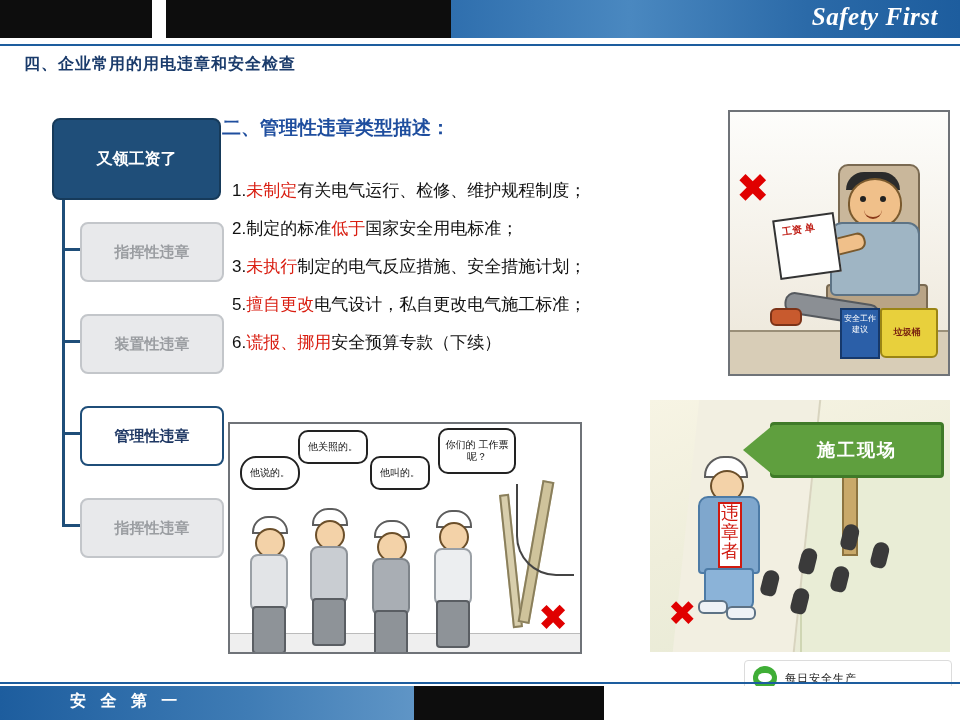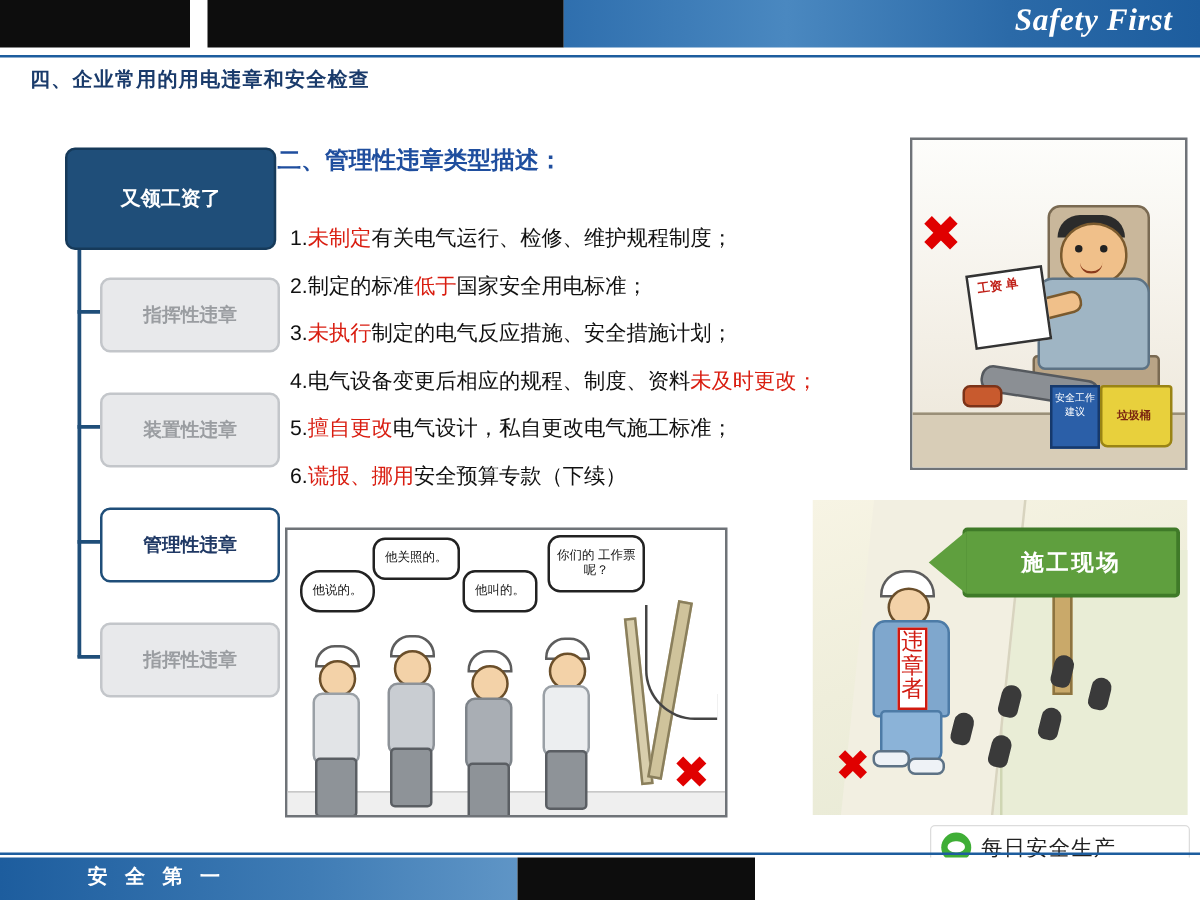--- a/index.html
+++ b/index.html
@@ -147,32 +147,32 @@
     border:2px solid #4d7ba6;border-radius:4px 4px 8px 8px;}
   .foot3{position:absolute;width:26px;height:10px;background:#eef2f6;border:2px solid #5d7285;
     border-radius:6px;}
   .print{position:absolute;width:16px;height:26px;background:#3a3a3a;border-radius:8px 8px 6px 6px;}
   .x3{left:668px;top:596px;font-size:34px;}
   
   .botbar{position:absolute;left:0;top:686px;width:960px;height:34px;}
   .bb-grad{position:absolute;left:0;top:0;width:414px;height:34px;
     background:linear-gradient(90deg,#1d5d9e 0%,#3f7cb5 60%,#5f95c6 100%);}
   .bb-txt{position:absolute;left:70px;top:5px;color:#ffffff;font-size:16px;font-weight:bold;
-    letter-spacing:5px;font-family:Liberation Serif, serif;}
+    letter-spacing:5px;font-family:Liberation Sans, sans-serif;}
   .bb-blk{position:absolute;left:414px;top:0;width:190px;height:34px;background:#0d0d0d;}
   .bb-white{position:absolute;left:604px;top:0;width:356px;height:34px;background:#ffffff;}
   .bb-line{position:absolute;left:0;top:682px;width:960px;height:2px;background:#1d5d9e;}
   
   .wechat{position:absolute;left:744px;top:660px;width:206px;height:34px;background:#ffffff;
     border:1px solid #dcdcdc;border-radius:4px;display:flex;align-items:center;}
   .wx-circle{width:24px;height:24px;border-radius:50%;background:#3fae36;margin:0 8px 0 8px;
     position:relative;flex:none;}
   .wx-circle:after{content:"";position:absolute;left:5px;top:7px;width:14px;height:9px;
     background:#ffffff;border-radius:7px/5px;}
-  .wx-txt{font-size:17px;color:#222;letter-spacing:1px;}
+  .wx-txt{font-size:11px;color:#222;letter-spacing:1px;}
 </style>
 </head>
 <body>
 
 <div class="topbar">
   <div class="tb-blk1"></div>
   <div class="tb-white1"></div>
   <div class="tb-blk2"></div>
   <div class="tb-grad"></div>
   <div class="tb-title">Safety First</div>
@@ -208,23 +208,20 @@
 
 <div class="lines">
   <div class="line">
     <span>1.</span><span class="red">未制定</span><span>有关电气运行、检修、维护规程制度；</span>
   </div>
   <div class="line">
     <span>2.</span><span>制定的标准</span><span class="red">低于</span><span>国家安全用电标准；</span>
   </div>
   <div class="line">
     <span>3.</span><span class="red">未执行</span><span>制定的电气反应措施、安全措施计划；</span>
-  </div>
-  <div class="line">
-    <span>4.</span><span>电气设备变更后相应的规程、制度、资料</span><span class="red">未及时更改；</span>
   </div>
   <div class="line">
     <span>5.</span><span class="red">擅自更改</span><span>电气设计，私自更改电气施工标准；</span>
   </div>
   <div class="line">
     <span>6.</span><span class="red">谎报、挪用</span><span>安全预算专款（下续）</span>
   </div>
 </div>
 
 <div class="pic1">

